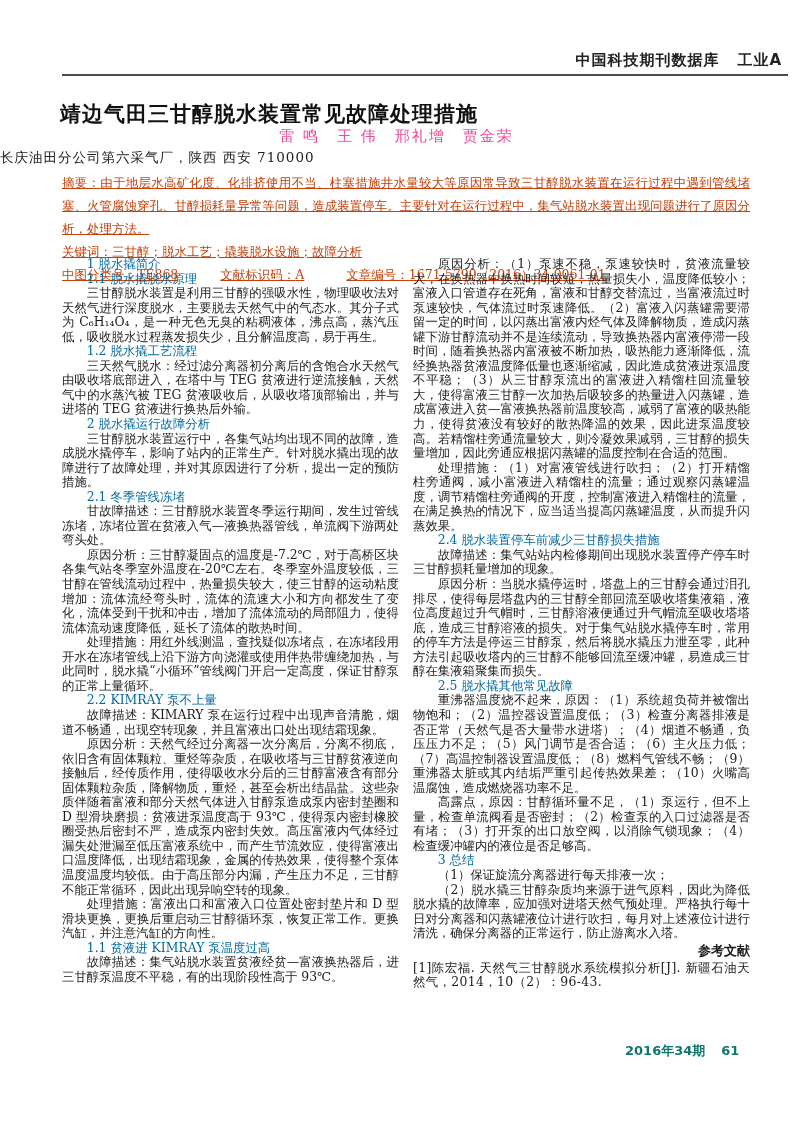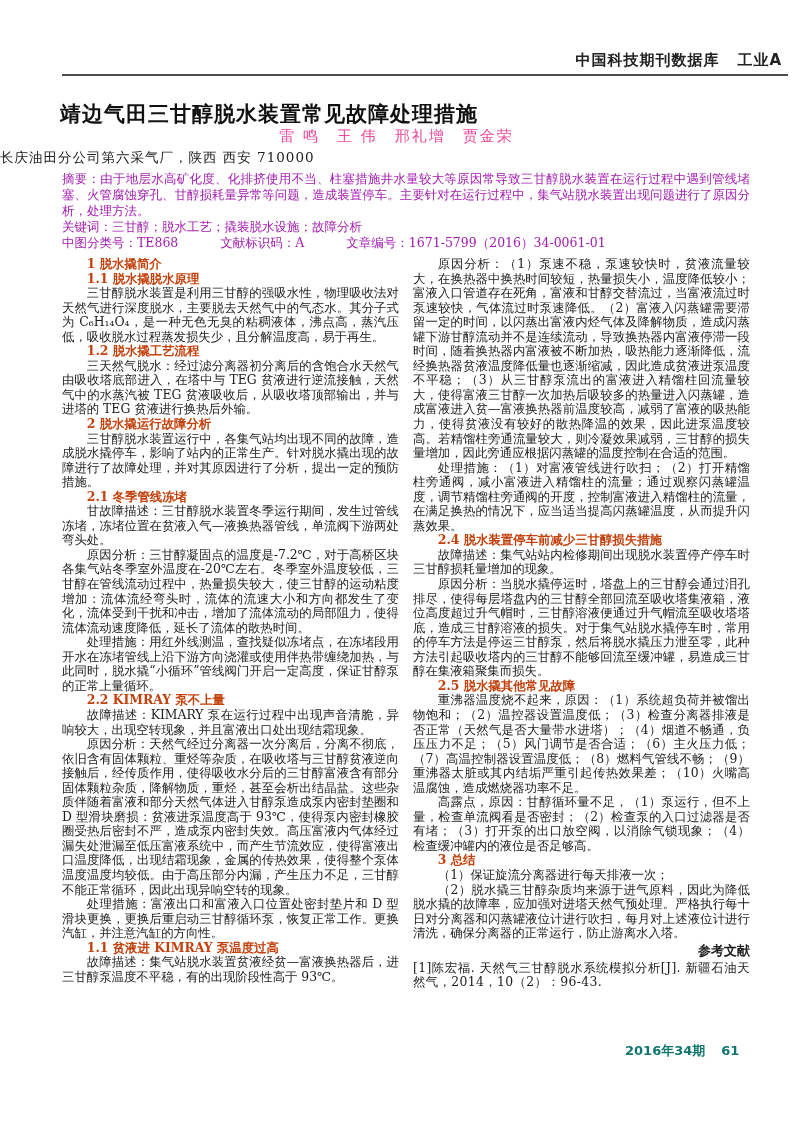--- a/index.html
+++ b/index.html
@@ -22,33 +22,33 @@
   .authors{
     position:absolute;top:127px;left:0;width:100%;
     text-align:center;font-size:15px;color:#ec4899;letter-spacing:2px;
   }
   .affiliation{
     position:absolute;top:149px;left:0;width:100%;
     text-align:left;font-size:13.5px;color:#222;letter-spacing:1px;
   }
   .frontmatter{
     position:absolute;top:171px;left:62px;width:688px;
-    font-size:12.5px;line-height:16px;color:#a21caf;text-align:justify;
+    font-size:12.5px;line-height:23px;color:#c2410c;text-align:justify;text-decoration:underline;
   }
   .frontmatter p{margin:0;}
   .meta-line{margin-top:1px;}
   .meta-group{margin-right:42px;}
   .meta-group:last-child{margin-right:0;}
   .cols{
     position:absolute;top:257px;left:62px;width:688px;
     display:flex;gap:14px;
   }
   .col{width:337px;font-size:12.4px;line-height:14.55px;text-align:justify;color:#1c1c1c;}
   .col .para{margin:0;text-indent:2em;}
-  .col .hd{margin:0;text-indent:2em;font-weight:700;color:#c2410c;}
+  .col .hd{margin:0;text-indent:2em;font-weight:400;color:#0369a1;}
   .col .refhead{margin:0;text-align:right;font-weight:700;font-size:13px;line-height:16px;padding:2px 0;}
   .col .ref{margin:0;text-indent:0;letter-spacing:0.03em;}
   .footer{
     position:absolute;top:1042px;left:625px;
     font-family:"DejaVu Sans","Liberation Sans",sans-serif;
     font-size:13px;font-weight:700;color:#0f766e;
   }
   .footer .pgnum{margin-left:16px;}
 </style>
 </head>
@@ -83,21 +83,21 @@
         <p class="para">三甘醇脱水装置是利用三甘醇的强吸水性，物理吸收法对天然气进行深度脱水，主要脱去天然气中的气态水。其分子式为 C₆H₁₄O₄，是一种无色无臭的粘稠液体，沸点高，蒸汽压低，吸收脱水过程蒸发损失少，且分解温度高，易于再生。</p>
         <p class="hd">1.2 脱水撬工艺流程</p>
         <p class="para">三天然气脱水：经过滤分离器初分离后的含饱合水天然气由吸收塔底部进入，在塔中与 TEG 贫液进行逆流接触，天然气中的水蒸汽被 TEG 贫液吸收后，从吸收塔顶部输出，并与进塔的 TEG 贫液进行换热后外输。</p>
         <p class="hd">2 脱水撬运行故障分析</p>
         <p class="para">三甘醇脱水装置运行中，各集气站均出现不同的故障，造成脱水撬停车，影响了站内的正常生产。针对脱水撬出现的故障进行了故障处理，并对其原因进行了分析，提出一定的预防措施。</p>
         <p class="hd">2.1 冬季管线冻堵</p>
         <p class="para">甘故障描述：三甘醇脱水装置冬季运行期间，发生过管线冻堵，冻堵位置在贫液入气—液换热器管线，单流阀下游两处弯头处。</p>
         <p class="para">原因分析：三甘醇凝固点的温度是-7.2℃，对于高桥区块各集气站冬季室外温度在-20℃左右。冬季室外温度较低，三甘醇在管线流动过程中，热量损失较大，使三甘醇的运动粘度增加：流体流经弯头时，流体的流速大小和方向都发生了变化，流体受到干扰和冲击，增加了流体流动的局部阻力，使得流体流动速度降低，延长了流体的散热时间。</p>
         <p class="para">处理措施：用红外线测温，查找疑似冻堵点，在冻堵段用开水在冻堵管线上沿下游方向浇灌或使用伴热带缠绕加热，与此同时，脱水撬“小循环”管线阀门开启一定高度，保证甘醇泵的正常上量循环。</p>
         <p class="hd">2.2 KIMRAY 泵不上量</p>
-        <p class="para">故障描述：KIMARY 泵在运行过程中出现声音清脆，异响较大，出现空转现象，并且富液出口处出现结霜现象。</p>
+        <p class="para">故障描述：KIMARY 泵在运行过程中出现声音清脆，烟道不畅通，出现空转现象，并且富液出口处出现结霜现象。</p>
         <p class="para">原因分析：天然气经过分离器一次分离后，分离不彻底，依旧含有固体颗粒、重烃等杂质，在吸收塔与三甘醇贫液逆向接触后，经传质作用，使得吸收水分后的三甘醇富液含有部分固体颗粒杂质，降解物质，重烃，甚至会析出结晶盐。这些杂质伴随着富液和部分天然气体进入甘醇泵造成泵内密封垫圈和 D 型滑块磨损：贫液进泵温度高于 93℃，使得泵内密封橡胶圈受热后密封不严，造成泵内密封失效。高压富液内气体经过漏失处泄漏至低压富液系统中，而产生节流效应，使得富液出口温度降低，出现结霜现象，金属的传热效果，使得整个泵体温度温度均较低。由于高压部分内漏，产生压力不足，三甘醇不能正常循环，因此出现异响空转的现象。</p>
         <p class="para">处理措施：富液出口和富液入口位置处密封垫片和 D 型滑块更换，更换后重启动三甘醇循环泵，恢复正常工作。更换汽缸，并注意汽缸的方向性。</p>
         <p class="hd">1.1 贫液进 KIMRAY 泵温度过高</p>
         <p class="para">故障描述：集气站脱水装置贫液经贫—富液换热器后，进三甘醇泵温度不平稳，有的出现阶段性高于 93℃。</p>
       </div>
     <div class="col">
         <p class="para">原因分析：（1）泵速不稳，泵速较快时，贫液流量较大，在换热器中换热时间较短，热量损失小，温度降低较小；富液入口管道存在死角，富液和甘醇交替流过，当富液流过时泵速较快，气体流过时泵速降低。（2）富液入闪蒸罐需要滞留一定的时间，以闪蒸出富液内烃气体及降解物质，造成闪蒸罐下游甘醇流动并不是连续流动，导致换热器内富液停滞一段时间，随着换热器内富液被不断加热，吸热能力逐渐降低，流经换热器贫液温度降低量也逐渐缩减，因此造成贫液进泵温度不平稳；（3）从三甘醇泵流出的富液进入精馏柱回流量较大，使得富液三甘醇一次加热后吸较多的热量进入闪蒸罐，造成富液进入贫—富液换热器前温度较高，减弱了富液的吸热能力，使得贫液没有较好的散热降温的效果，因此进泵温度较高。若精馏柱旁通流量较大，则冷凝效果减弱，三甘醇的损失量增加，因此旁通应根据闪蒸罐的温度控制在合适的范围。</p>
         <p class="para">处理措施：（1）对富液管线进行吹扫；（2）打开精馏柱旁通阀，减小富液进入精馏柱的流量；通过观察闪蒸罐温度，调节精馏柱旁通阀的开度，控制富液进入精馏柱的流量，在满足换热的情况下，应当适当提高闪蒸罐温度，从而提升闪蒸效果。</p>
         <p class="hd">2.4 脱水装置停车前减少三甘醇损失措施</p>
         <p class="para">故障描述：集气站站内检修期间出现脱水装置停产停车时三甘醇损耗量增加的现象。</p>

